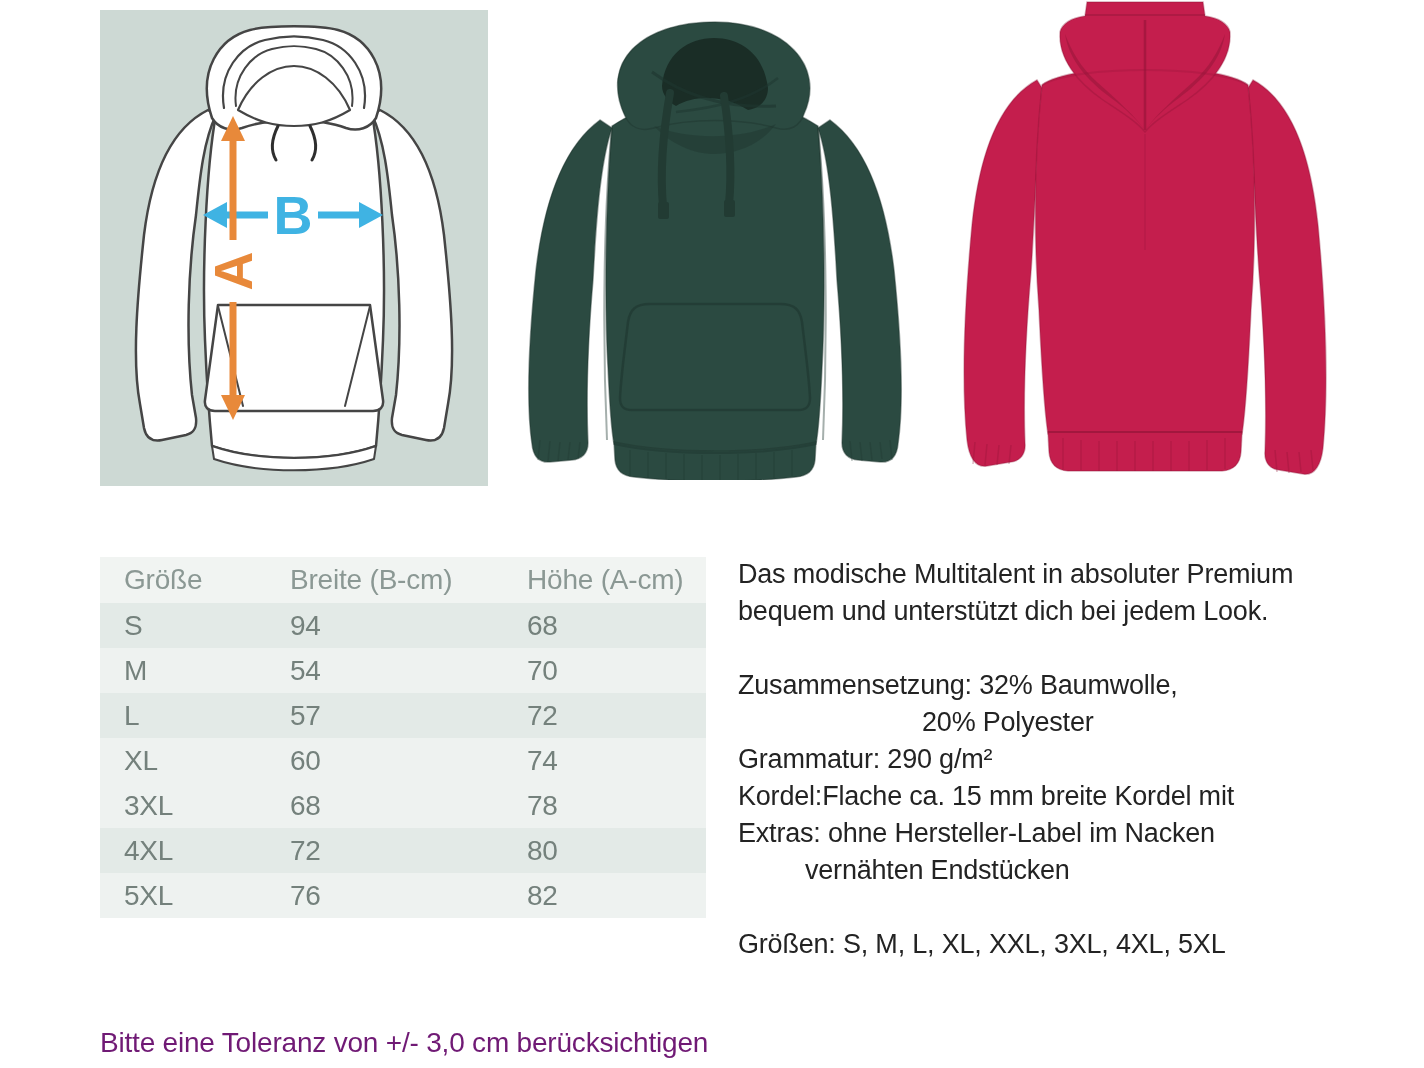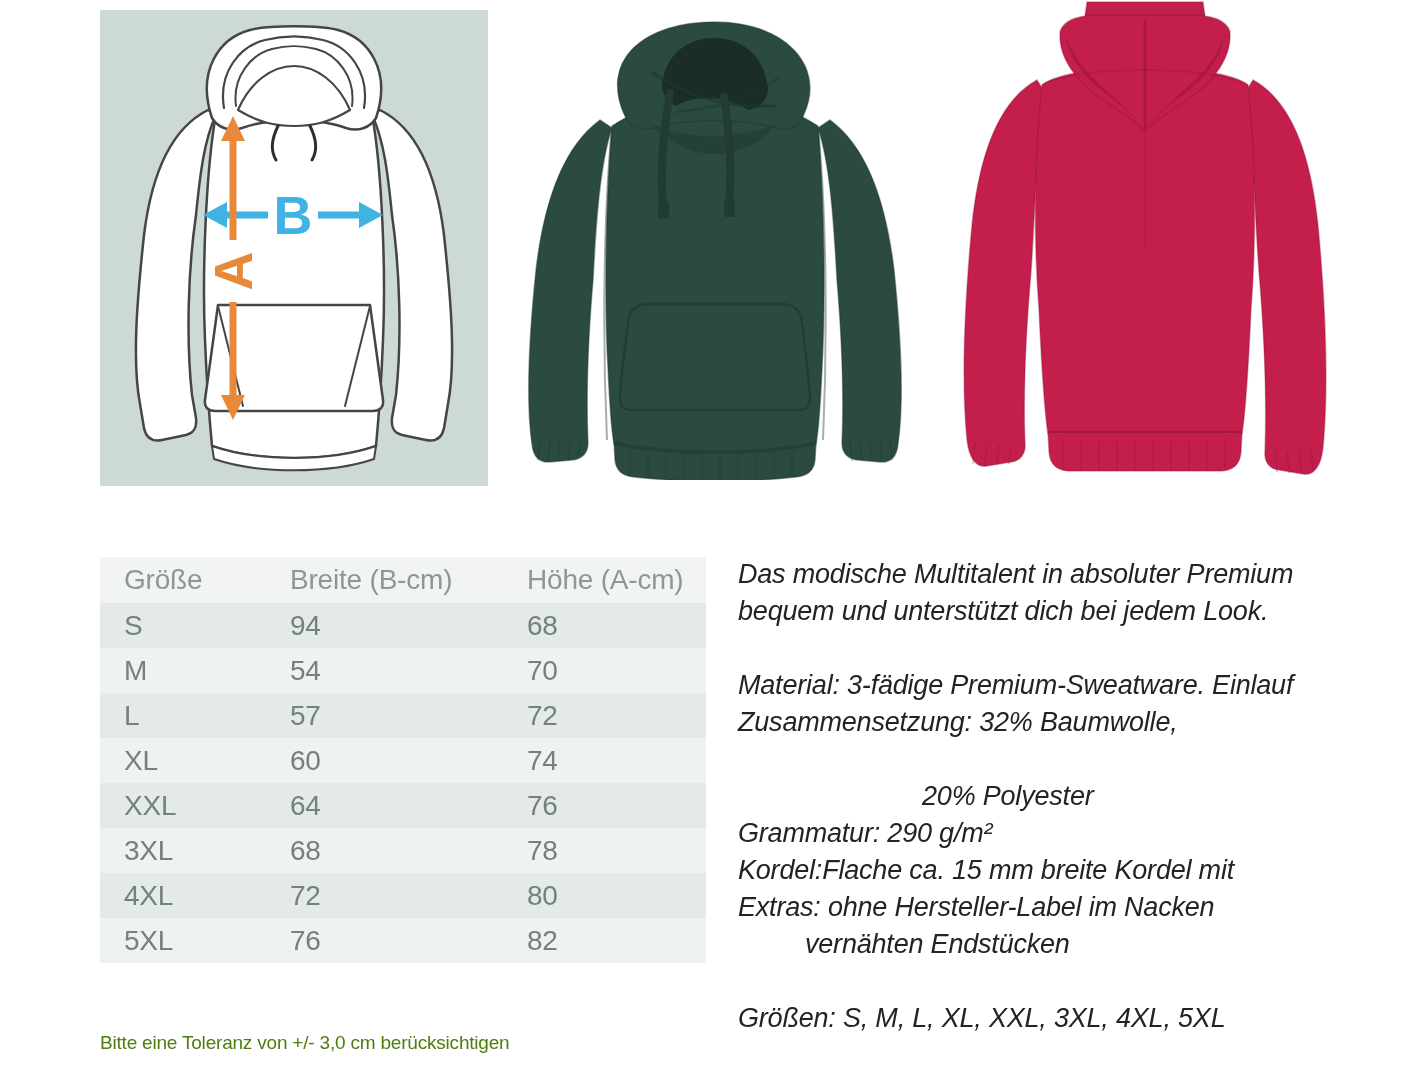--- a/index.html
+++ b/index.html
@@ -27,32 +27,32 @@
     height:46px; text-align:left; font-weight:400;
     color:#8b9894; background:#f1f4f2;
   }
   .size-table td { height:45px; color:#74817c; }
   .size-table .c1 { padding-left:24px; }
   .size-table tr.dark  td { background:#e3eae7; }
   .size-table tr.light td { background:#eef2f0; }
   
   .tolerance-note {
     position:absolute; left:100px; top:1026px;
-    font-size:19px; line-height:34px; color:#4d7c0f; letter-spacing:-0.2px;
+    font-size:28px; line-height:34px; color:#701a75; letter-spacing:-0.2px;
     white-space:nowrap;
   }
   
   .description {
     position:absolute; left:738px; top:556px; width:686px;
     font-size:27px; color:#232323; letter-spacing:-0.2px;
   }
-  .description .line { height:37px; line-height:37px; white-space:nowrap;font-style:italic; }
+  .description .line { height:37px; line-height:37px; white-space:nowrap; }
   .description .spacer { height:37px; }
   .ind-a { padding-left:79px; }
-  .ind-b { padding-left:184px;margin-top:37px; }
+  .ind-b { padding-left:184px; }
   .ind-c { padding-left:67px; }
 </style>
 </head>
 <body>
 
 <div class="canvas">
 
   <div class="diagram-panel">
     <svg viewBox="0 0 388 476">
       <rect width="388" height="476" fill="#cdd9d4"></rect>
@@ -224,25 +224,20 @@
       <tr class="dark">
         <td class="c1">L</td>
         <td>57</td>
         <td>72</td>
       </tr>
       <tr class="light">
         <td class="c1">XL</td>
         <td>60</td>
         <td>74</td>
       </tr>
-      <tr class="dark">
-        <td class="c1">XXL</td>
-        <td>64</td>
-        <td>76</td>
-      </tr>
       <tr class="light">
         <td class="c1">3XL</td>
         <td>68</td>
         <td>78</td>
       </tr>
       <tr class="dark">
         <td class="c1">4XL</td>
         <td>72</td>
         <td>80</td>
       </tr>
@@ -253,21 +248,20 @@
       </tr>
     </tbody>
   </table>
 
   <div class="tolerance-note">Bitte eine Toleranz von +/- 3,0 cm berücksichtigen</div>
 
   <div class="description">
     <div class="line">Das modische Multitalent in absoluter Premium</div>
     <div class="line">bequem und unterstützt dich bei jedem Look.</div>
     <div class="spacer"></div>
-    <div class="line">Material: 3-fädige Premium-Sweatware. Einlauf</div>
     <div class="line">Zusammensetzung: 32% Baumwolle,</div>
     <div class="line ind-b">20% Polyester</div>
     <div class="line">Grammatur: 290 g/m²</div>
     <div class="line">Kordel:Flache ca. 15 mm breite Kordel mit</div>
     <div class="line">Extras: ohne Hersteller-Label im Nacken</div>
     <div class="line ind-c">vernähten Endstücken</div>
     <div class="spacer"></div>
     <div class="line">Größen: S, M, L, XL, XXL, 3XL, 4XL, 5XL</div>
   </div>
 

